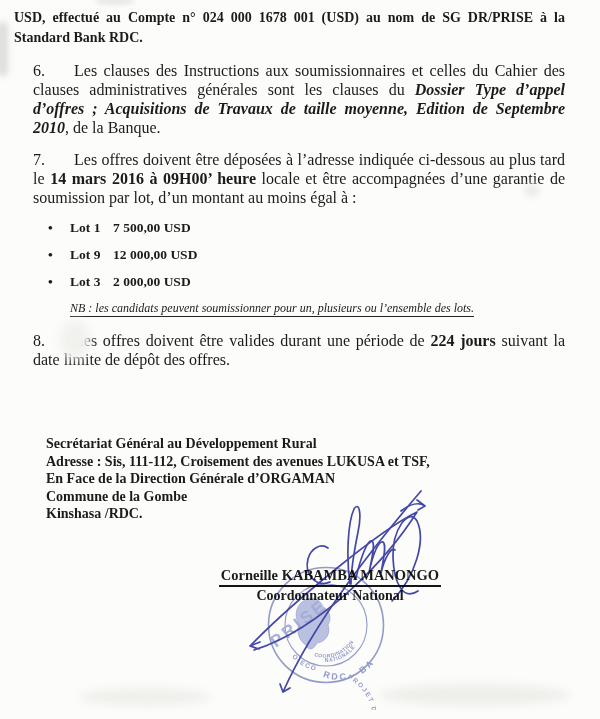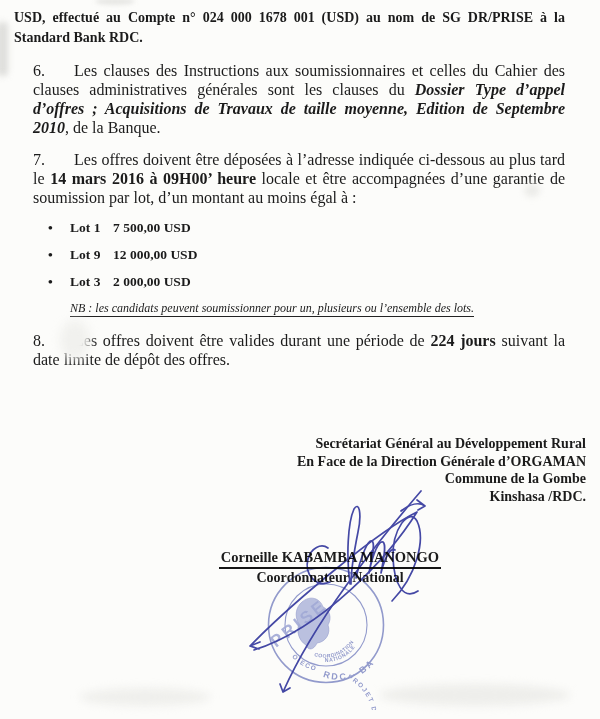--- a/index.html
+++ b/index.html
@@ -18,21 +18,21 @@
   .item{margin:13px 35px 0 33px;font-size:16px;line-height:19px;text-align:justify;}
   .item .num{display:inline-block;width:41px;}
   .b{font-weight:bold;}
   .bi{font-weight:bold;font-style:italic;}
   .lots{list-style:none;margin:11px 0 0 48px;padding:0;font-weight:bold;font-size:13.5px;}
   .lots li{display:flex;margin-bottom:8px;line-height:19px;}
   .dot{width:22px;}
   .lotlabel{width:43px;font-family:Liberation Serif, serif;}
   .nb{margin:8px 10px 0 70px;font-style:italic;font-size:12px;line-height:19px;white-space:nowrap;}
   .nb span{border-bottom:1.4px solid #222;padding-bottom:1px;}
-  .address{margin:66px 14px 0 46px;text-align:right;font-weight:bold;font-size:14px;line-height:17.5px;}
+  .address{margin:66px 14px 0 46px;text-align:left;font-weight:bold;font-size:14px;line-height:17.5px;}
   .sig{margin:43px 0 0 60px;text-align:center;}
   .sig-name{font-weight:bold;font-size:14.5px;display:inline-block;border-bottom:2px solid #151515;padding:0 2px 1px;}
   .sig-title{font-weight:bold;font-size:14px;margin-top:1px;}
   .overlay{position:absolute;left:220px;top:460px;mix-blend-mode:multiply;pointer-events:none;}
   .stamp-text{font-family:"Liberation Sans",sans-serif;font-weight:bold;}
 </style>
 </head>
 <body>
 
 <div class="page">
@@ -77,20 +77,21 @@
     <span>NB : les candidats  peuvent soumissionner pour un, plusieurs ou l’ensemble des lots.</span>
   </p>
 
   <p class="item">
     <span class="num">8.</span><span>Les offres doivent être valides durant une période de </span><span class="b">224 jours</span><span> suivant la date limite de dépôt des offres.</span>
   </p>
 
 
   <div class="address">
     <div>Secrétariat Général au Développement Rural</div>
+    <div>Adresse : Sis, 111-112, Croisement des avenues LUKUSA et TSF,</div>
     <div>En Face de la Direction Générale d’ORGAMAN</div>
     <div>Commune de la Gombe</div>
     <div>Kinshasa /RDC.</div>
   </div>
 
   <div class="sig">
     <div><span class="sig-name">Corneille KABAMBA MANONGO</span></div>
     <div class="sig-title">Coordonnateur National</div>
   </div>
 

